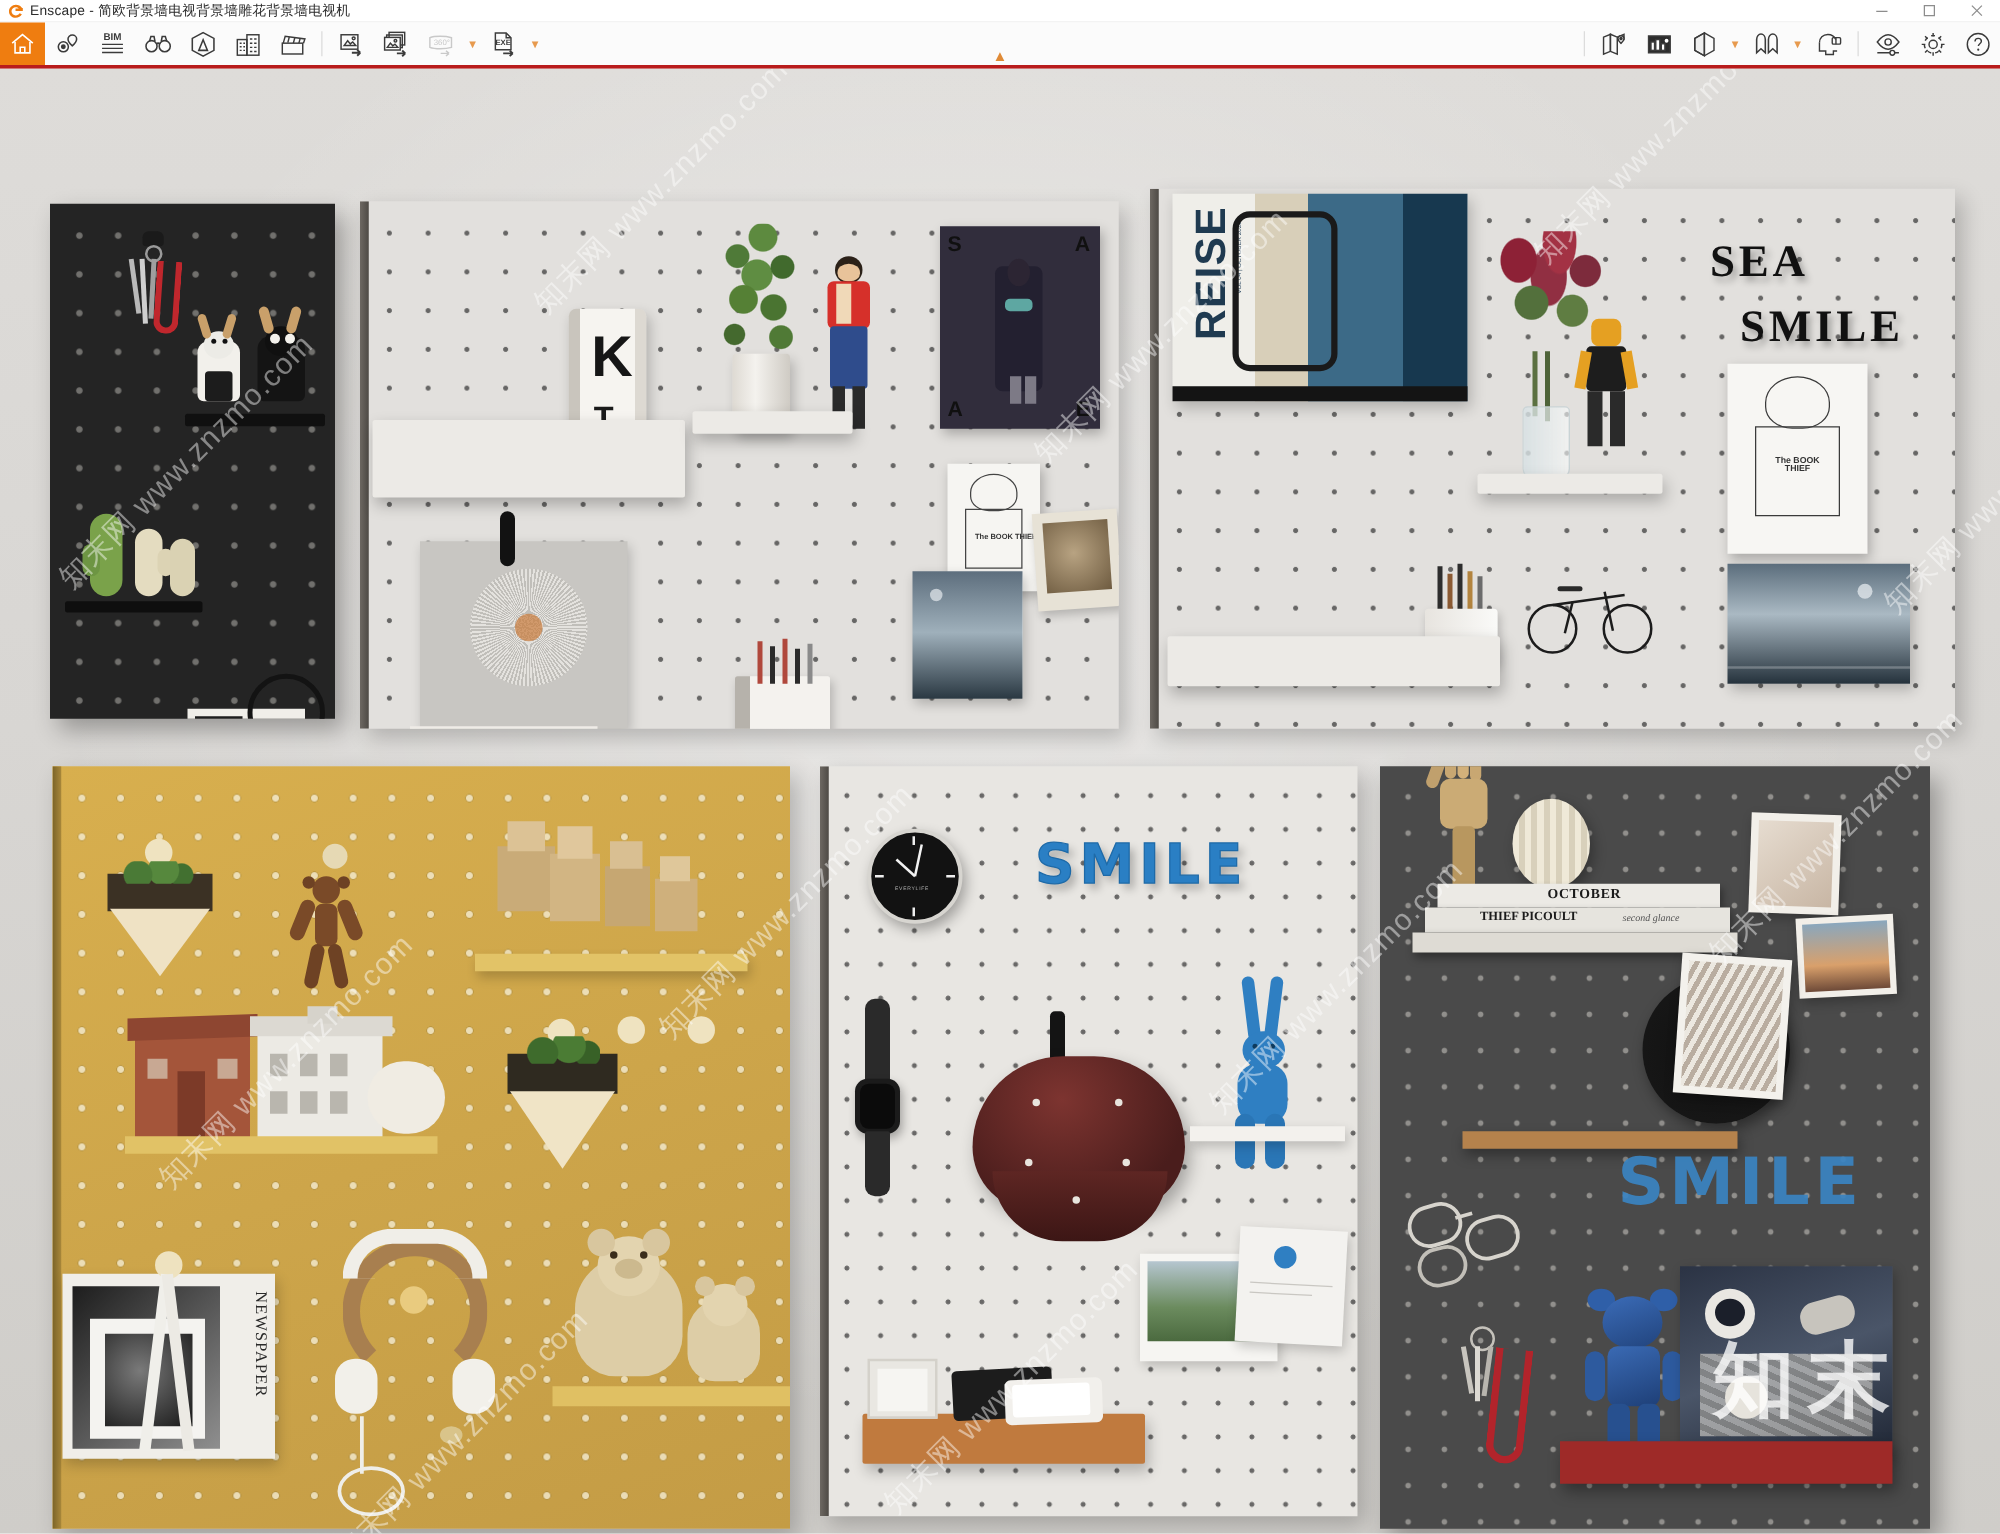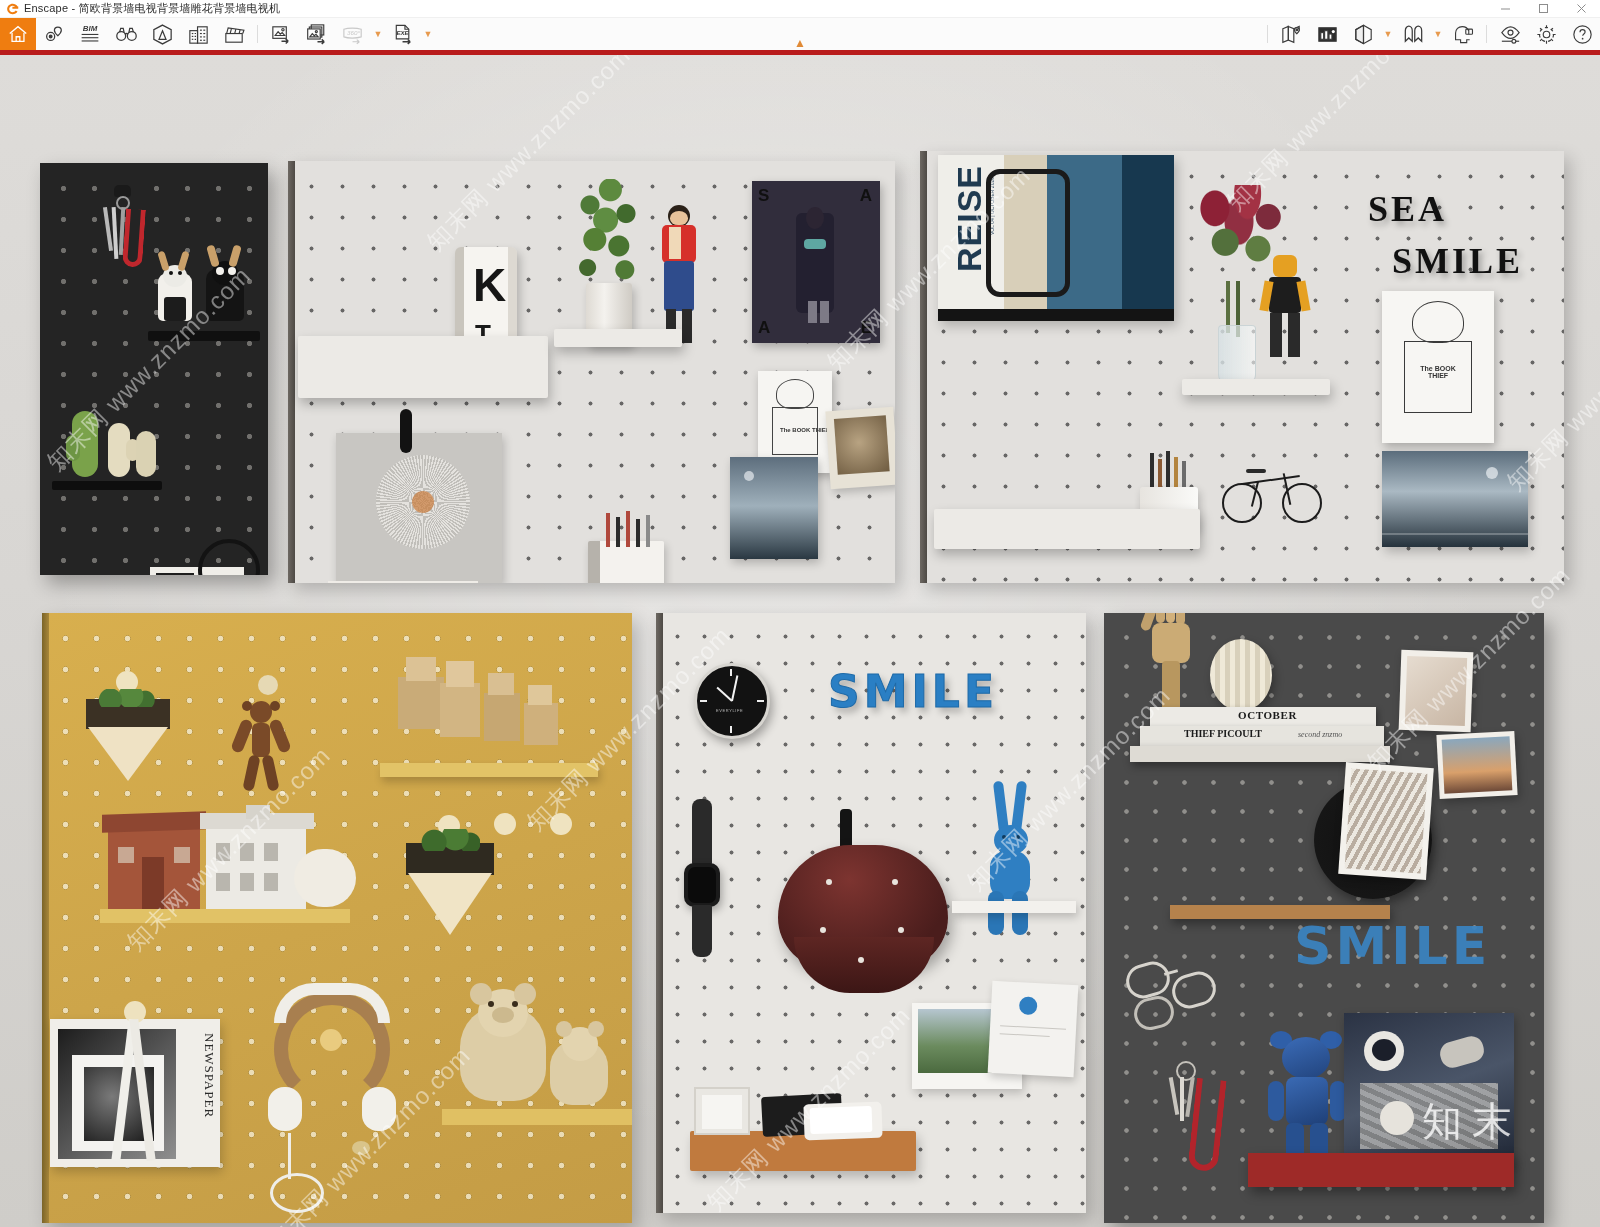--- a/index.html
+++ b/index.html
@@ -30,23 +30,22 @@
     width: 38px; height: 18px; display: flex;
     align-items: center; justify-content: center;
     color: #9a9a9a; font-size: 11px;
   }
 
   
   .toolbar {
     height: 37px; width: 100%;
     background: #fbfbfb;
     display: flex; align-items: stretch;
-    border-bottom: 5px solid #b91c1c;
+    border-bottom: 3px solid #b91c1c;
     position: relative;
-    font-style: italic;
   }
   .tool {
     width: 36px; display: flex; align-items: center; justify-content: center;
     cursor: default;
   }
   .tool.home { background: #ef7d10; width: 36px; }
   .tool svg { display: block; }
   .sep { width: 1px; background: #dcdcdc; margin: 7px 5px; }
   .caret {
     width: 14px; display: flex; align-items: center; justify-content: center;
@@ -105,21 +104,21 @@
   .wm span {
     position:absolute; color: rgba(255,255,255,.46);
     font-size: 22px; letter-spacing: 1px;
     transform-origin: left top; transform: rotate(-45deg);
     white-space: nowrap; font-family: "Liberation Sans", sans-serif;
   }
   .wm span.cn { font-size: 24px; }
 
   .bigwm {
     position:absolute; right: 78px; bottom: 78px;
-    font-size: 40px; font-weight: 400; color: rgba(255,255,255,.78);
+    font-size: 66px; font-weight: 700; color: rgba(255,255,255,.78);
     letter-spacing: 10px; font-family: "DejaVu Sans", sans-serif; margin-top: 46px;
   }
   .idtext {
     position:absolute; right: 14px; bottom: 6px;
     font-size: 30px; color: #f2f2f2; letter-spacing: .5px;
     font-family: "DejaVu Sans", sans-serif;
     text-shadow: 0 1px 2px rgba(0,0,0,.18);
   }
 </style>
 </head>
@@ -743,21 +742,21 @@
 
     <div class="obj" style="left:106px; top:26px; width:62px; height:72px;">
       <div style="position:absolute;inset:0;background:repeating-linear-gradient(90deg,#efe9d8 0 5px,#d8d0bb 5px 10px);border-radius:50%;box-shadow:3px 5px 10px rgba(0,0,0,.3);"></div>
     </div>
 
     <div class="obj" style="left:14px; top:94px; width:276px; height:62px;">
       <div style="position:absolute;left:32px;top:0;width:226px;height:19px;background:#eceae5;box-shadow:2px 3px 6px rgba(0,0,0,.35);"></div>
       <div class="lbl" style="left:120px; top:3px; font-size:11px; color:#1a1a1a; font-family:'Liberation Serif',serif; letter-spacing:.6px;">OCTOBER</div>
       <div style="position:absolute;left:22px;top:19px;width:244px;height:20px;background:#e6e4de;box-shadow:2px 3px 6px rgba(0,0,0,.35);"></div>
       <div class="lbl" style="left:66px; top:22px; font-size:10px; color:#1a1a1a; font-family:'Liberation Serif',serif;">THIEF PICOULT</div>
-      <div class="lbl" style="left:180px; top:24px; font-size:8px; color:#555; font-weight:400; font-family:'Liberation Serif',serif; font-style:italic;">second znzmo</div>
+      <div class="lbl" style="left:180px; top:24px; font-size:8px; color:#555; font-weight:400; font-family:'Liberation Serif',serif; font-style:italic;">second glance</div>
       <div style="position:absolute;left:12px;top:39px;width:260px;height:16px;background:#dedbd4;box-shadow:2px 4px 8px rgba(0,0,0,.38);"></div>
     </div>
 
     <div class="obj" style="left:210px; top:168px; width:118px; height:118px; background:radial-gradient(circle,#3a3a3a 12%, #111 14%, #191919 100%); border-radius:50%; box-shadow:3px 5px 11px rgba(0,0,0,.4);"></div>
     <div class="obj" style="left:66px; top:292px; width:220px; height:14px; background:#b5824c; box-shadow:2px 5px 10px rgba(0,0,0,.35);"></div>
 
     <div class="obj poster" style="left:296px; top:38px; width:72px; height:80px; background:#f2efe9; transform:rotate(2deg);">
       <div style="position:absolute;left:6px;top:6px;right:6px;bottom:6px;background:linear-gradient(140deg,#e6dcd0,#c8b6a4);"></div>
     </div>
     <div class="obj poster" style="left:334px; top:120px; width:78px; height:64px; background:#f2efe9; transform:rotate(-3deg);">

